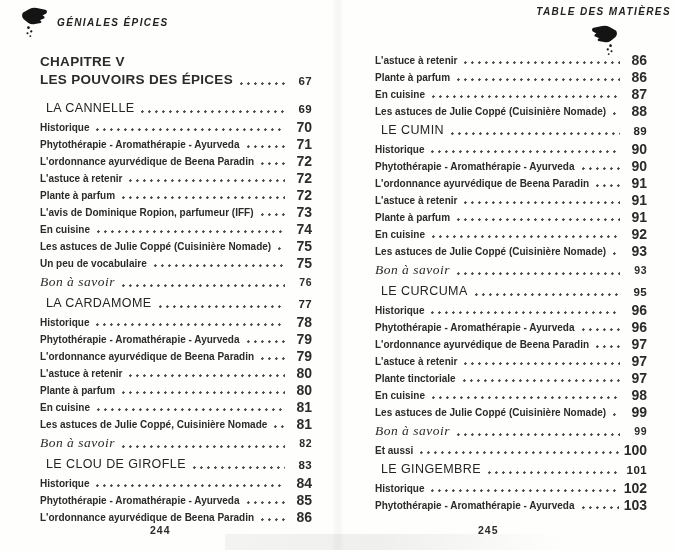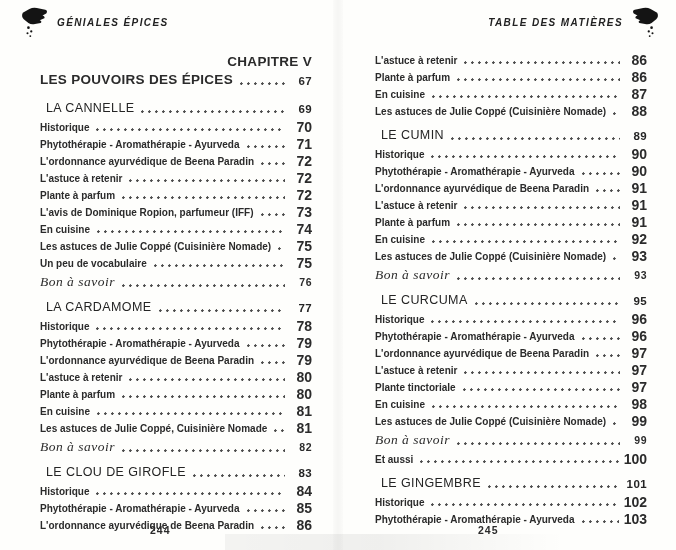--- a/index.html
+++ b/index.html
@@ -20,32 +20,32 @@
     position:absolute; left:225px; bottom:0; width:340px; height:16px;
     background:linear-gradient(to right, rgba(0,0,0,0.045), rgba(0,0,0,0.06) 45%, rgba(0,0,0,0.0));
     pointer-events:none;
   }
   .running-head {
     position:absolute; top:6px; display:flex; align-items:center; gap:7px;
     font-style:italic; font-weight:bold; font-size:10px; letter-spacing:1.4px;
     color:#222; white-space:nowrap;
   }
   .running-head.left  { left:20px; }
-  .running-head.right { right:16px; }
+  .running-head.right { right:5px;flex-direction:column; }
   .hand-icon { width:30px; height:32px; flex:0 0 auto; }
   .hand-icon.mirrored { transform:scaleX(-1); }
 
   .toc { position:absolute; }
   .toc-left  { top:54px; left:40px;  width:272px; }
   .toc-right { top:55px; left:37px;  width:272px; }
 
-  .chapter-line1 { font-weight:bold; font-size:13.5px; letter-spacing:.3px; margin-bottom:3px;text-align:right; }
+  .chapter-line1 { font-weight:bold; font-size:13.5px; letter-spacing:.3px; margin-bottom:3px; }
   .row { display:flex; align-items:flex-end; }
   .chapter-row { font-weight:bold; font-size:13.5px; letter-spacing:.3px; margin-bottom:14px; }
-  .section-row { font-size:12.5px; letter-spacing:.4px; color:#242424; margin-top:11px; margin-bottom:7px; margin-left:6px; }
+  .section-row { font-size:12.5px; letter-spacing:.4px; color:#242424; margin-top:3px; margin-bottom:7px; margin-left:6px; }
   .item-row  { font-weight:bold; font-size:10px; margin-bottom:6px; margin-left:0; line-height:11px; }
   .savoir-row { font-family:"Liberation Serif", serif; font-style:italic; font-weight:normal;
                 font-size:13.5px; margin-bottom:7px; margin-top:1px; line-height:14px; letter-spacing:.5px; }
   .savoir-row .pnum { font-family:"Liberation Sans", sans-serif; font-weight:bold; font-size:10.5px; font-style:normal; }
   .chapter-row .pnum, .section-row .pnum { font-size:11.5px; }
   .label { white-space:nowrap; }
   .dots {
     flex:1; height:4px; margin:0 5px 1px 7px; align-self:flex-end;
     background-image:radial-gradient(circle at 1.4px 1.6px, #4c4c4c 1.05px, rgba(0,0,0,0) 1.45px);
     background-size:7px 4px; background-repeat:repeat-x; background-position:left bottom;

